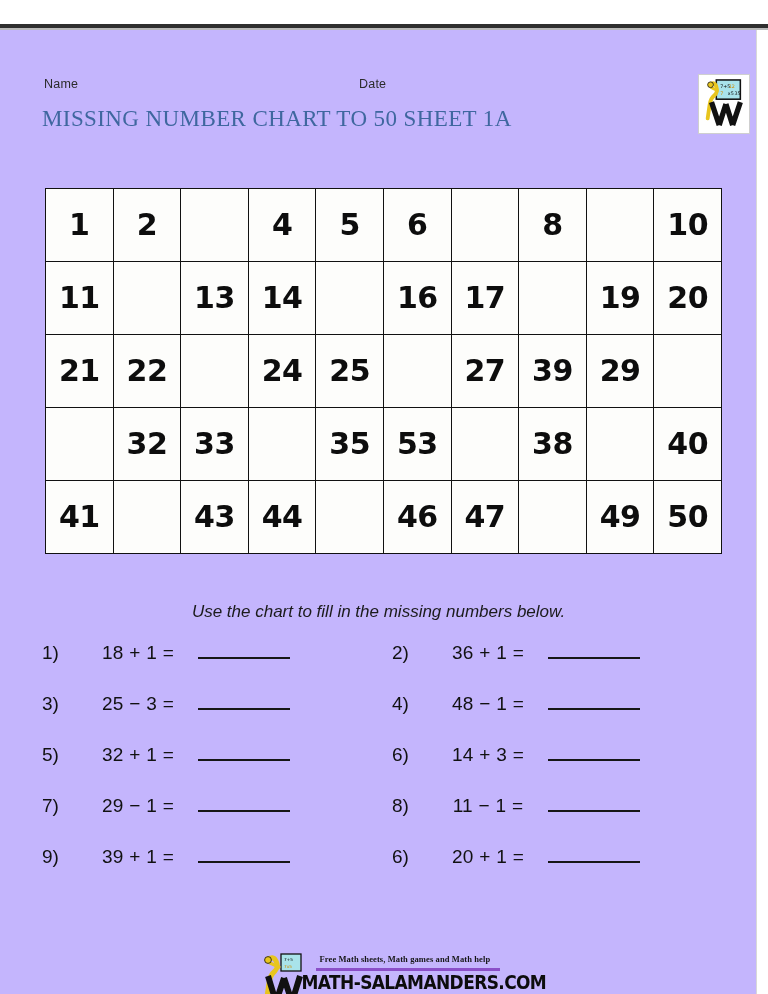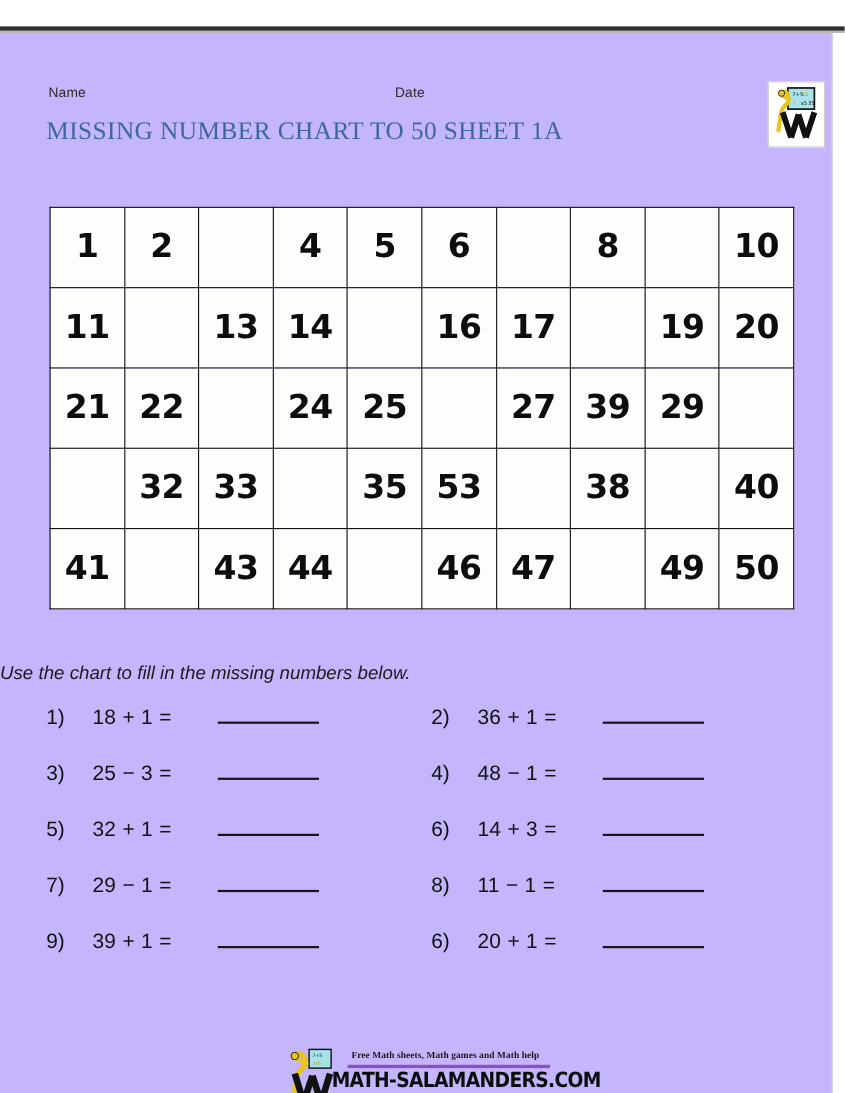--- a/index.html
+++ b/index.html
@@ -111,21 +111,21 @@
     line-height: 1;
     display: block;
   }
 
   
   #instruction {
     position: absolute;
     left: 0;
     top: 572px;
     width: 757px;
-    text-align: left;
+    text-align: center;
     font-family: "Liberation Sans", sans-serif;
     font-style: italic;
     font-size: 17px;
     color: #1b1b1b;
   }
 
   
   #questions {
     position: absolute;
     left: 42px;
@@ -149,20 +149,21 @@
   .q-index {
     width: 42px;
     text-align: left;
     flex: none;
   }
   .q-expr {
     width: 108px;
     flex: none;
     white-space: nowrap;
     letter-spacing: .3px;
+    text-align: center;
   }
   .q-blank {
     display: inline-block;
     width: 92px;
     border-bottom: 2px solid #161616;
     height: 14px;
     flex: none;
     margin-left: 6px;
   }
 

